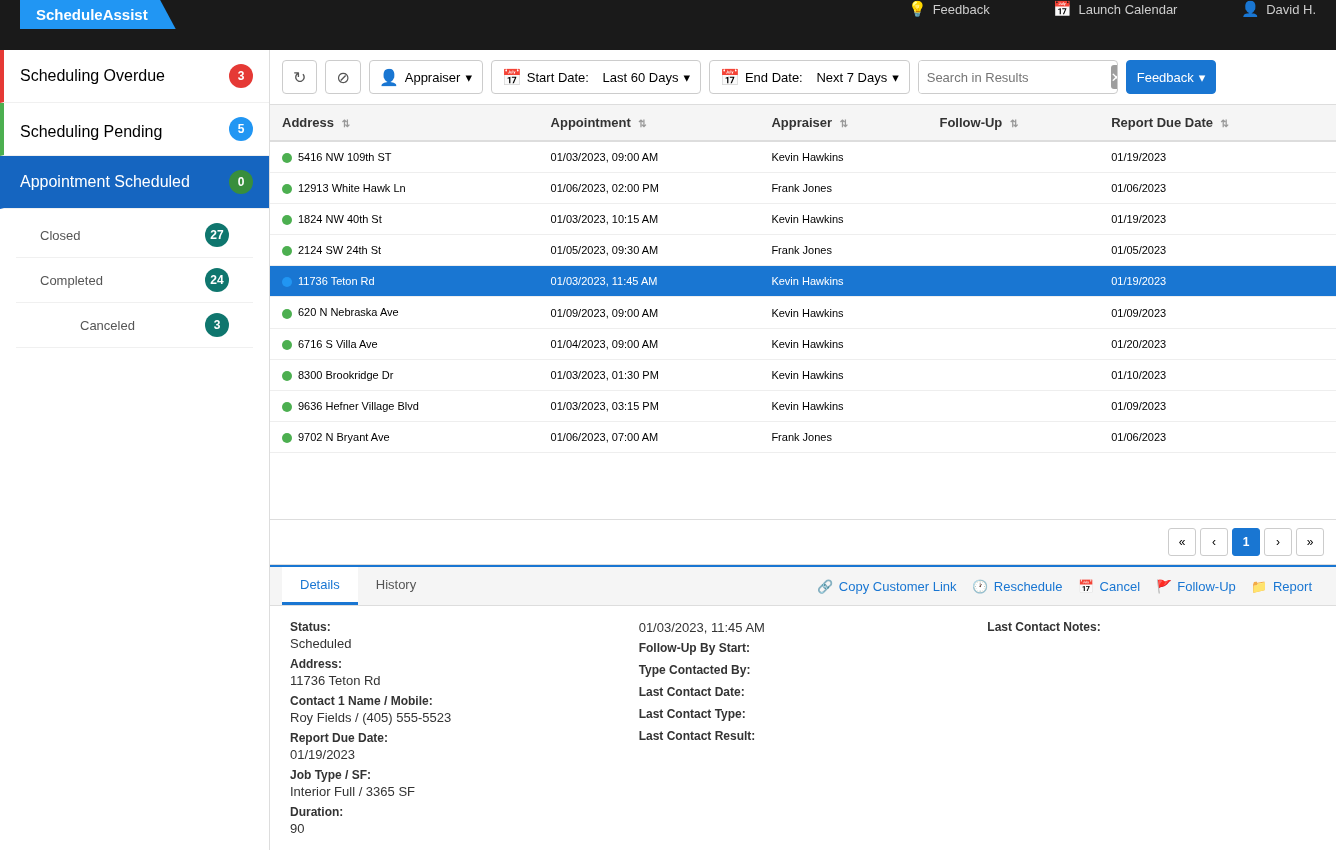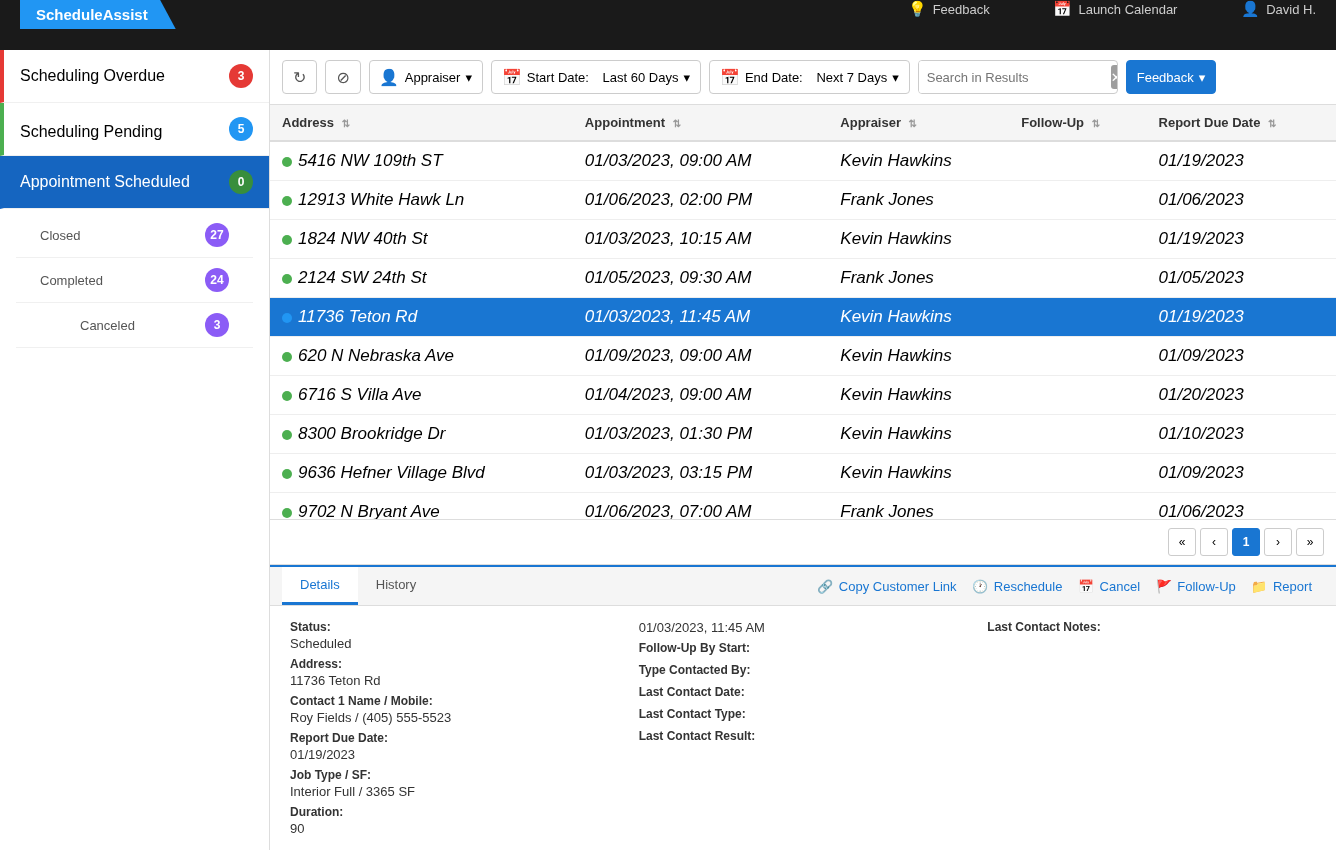--- a/index.html
+++ b/index.html
@@ -70,21 +70,21 @@
       border-radius: 12px;
       display: flex;
       align-items: center;
       justify-content: center;
       font-size: 12px;
       font-weight: bold;
       color: #fff;
     }
     .badge-red { background: #e53935; }
     .badge-blue { background: #2196f3; }
-    .badge-dark { background: #8b5cf6; text-align: right; }
+    .badge-dark { background: #0f766e; text-align: right; }
     .badge-green { background: #388e3c; }
 
     .sidebar-sub-items { padding: 4px 16px; }
     .sidebar-sub-item {
       display: flex;
       align-items: center;
       padding: 10px 24px;
       cursor: pointer;
       border-bottom: 1px solid #f0f0f0;
     }
@@ -189,22 +189,21 @@
     }
     th .sort-icon { color: #999; font-size: 10px; margin-left: 4px; }
     tbody tr {
       border-bottom: 1px solid #eee;
       cursor: pointer;
     }
     tbody tr.selected { background: #1976d2; color: #fff; }
     tbody tr.selected td { color: #fff; }
     td {
       padding: 9px 12px;
-      font-size: 17px;
-      font-style: italic;
+      font-size: 11px;
     }
     .status-dot {
       display: inline-block;
       width: 10px;
       height: 10px;
       border-radius: 50%;
       background: #4caf50;
       margin-right: 6px;
       vertical-align: middle;
     }

